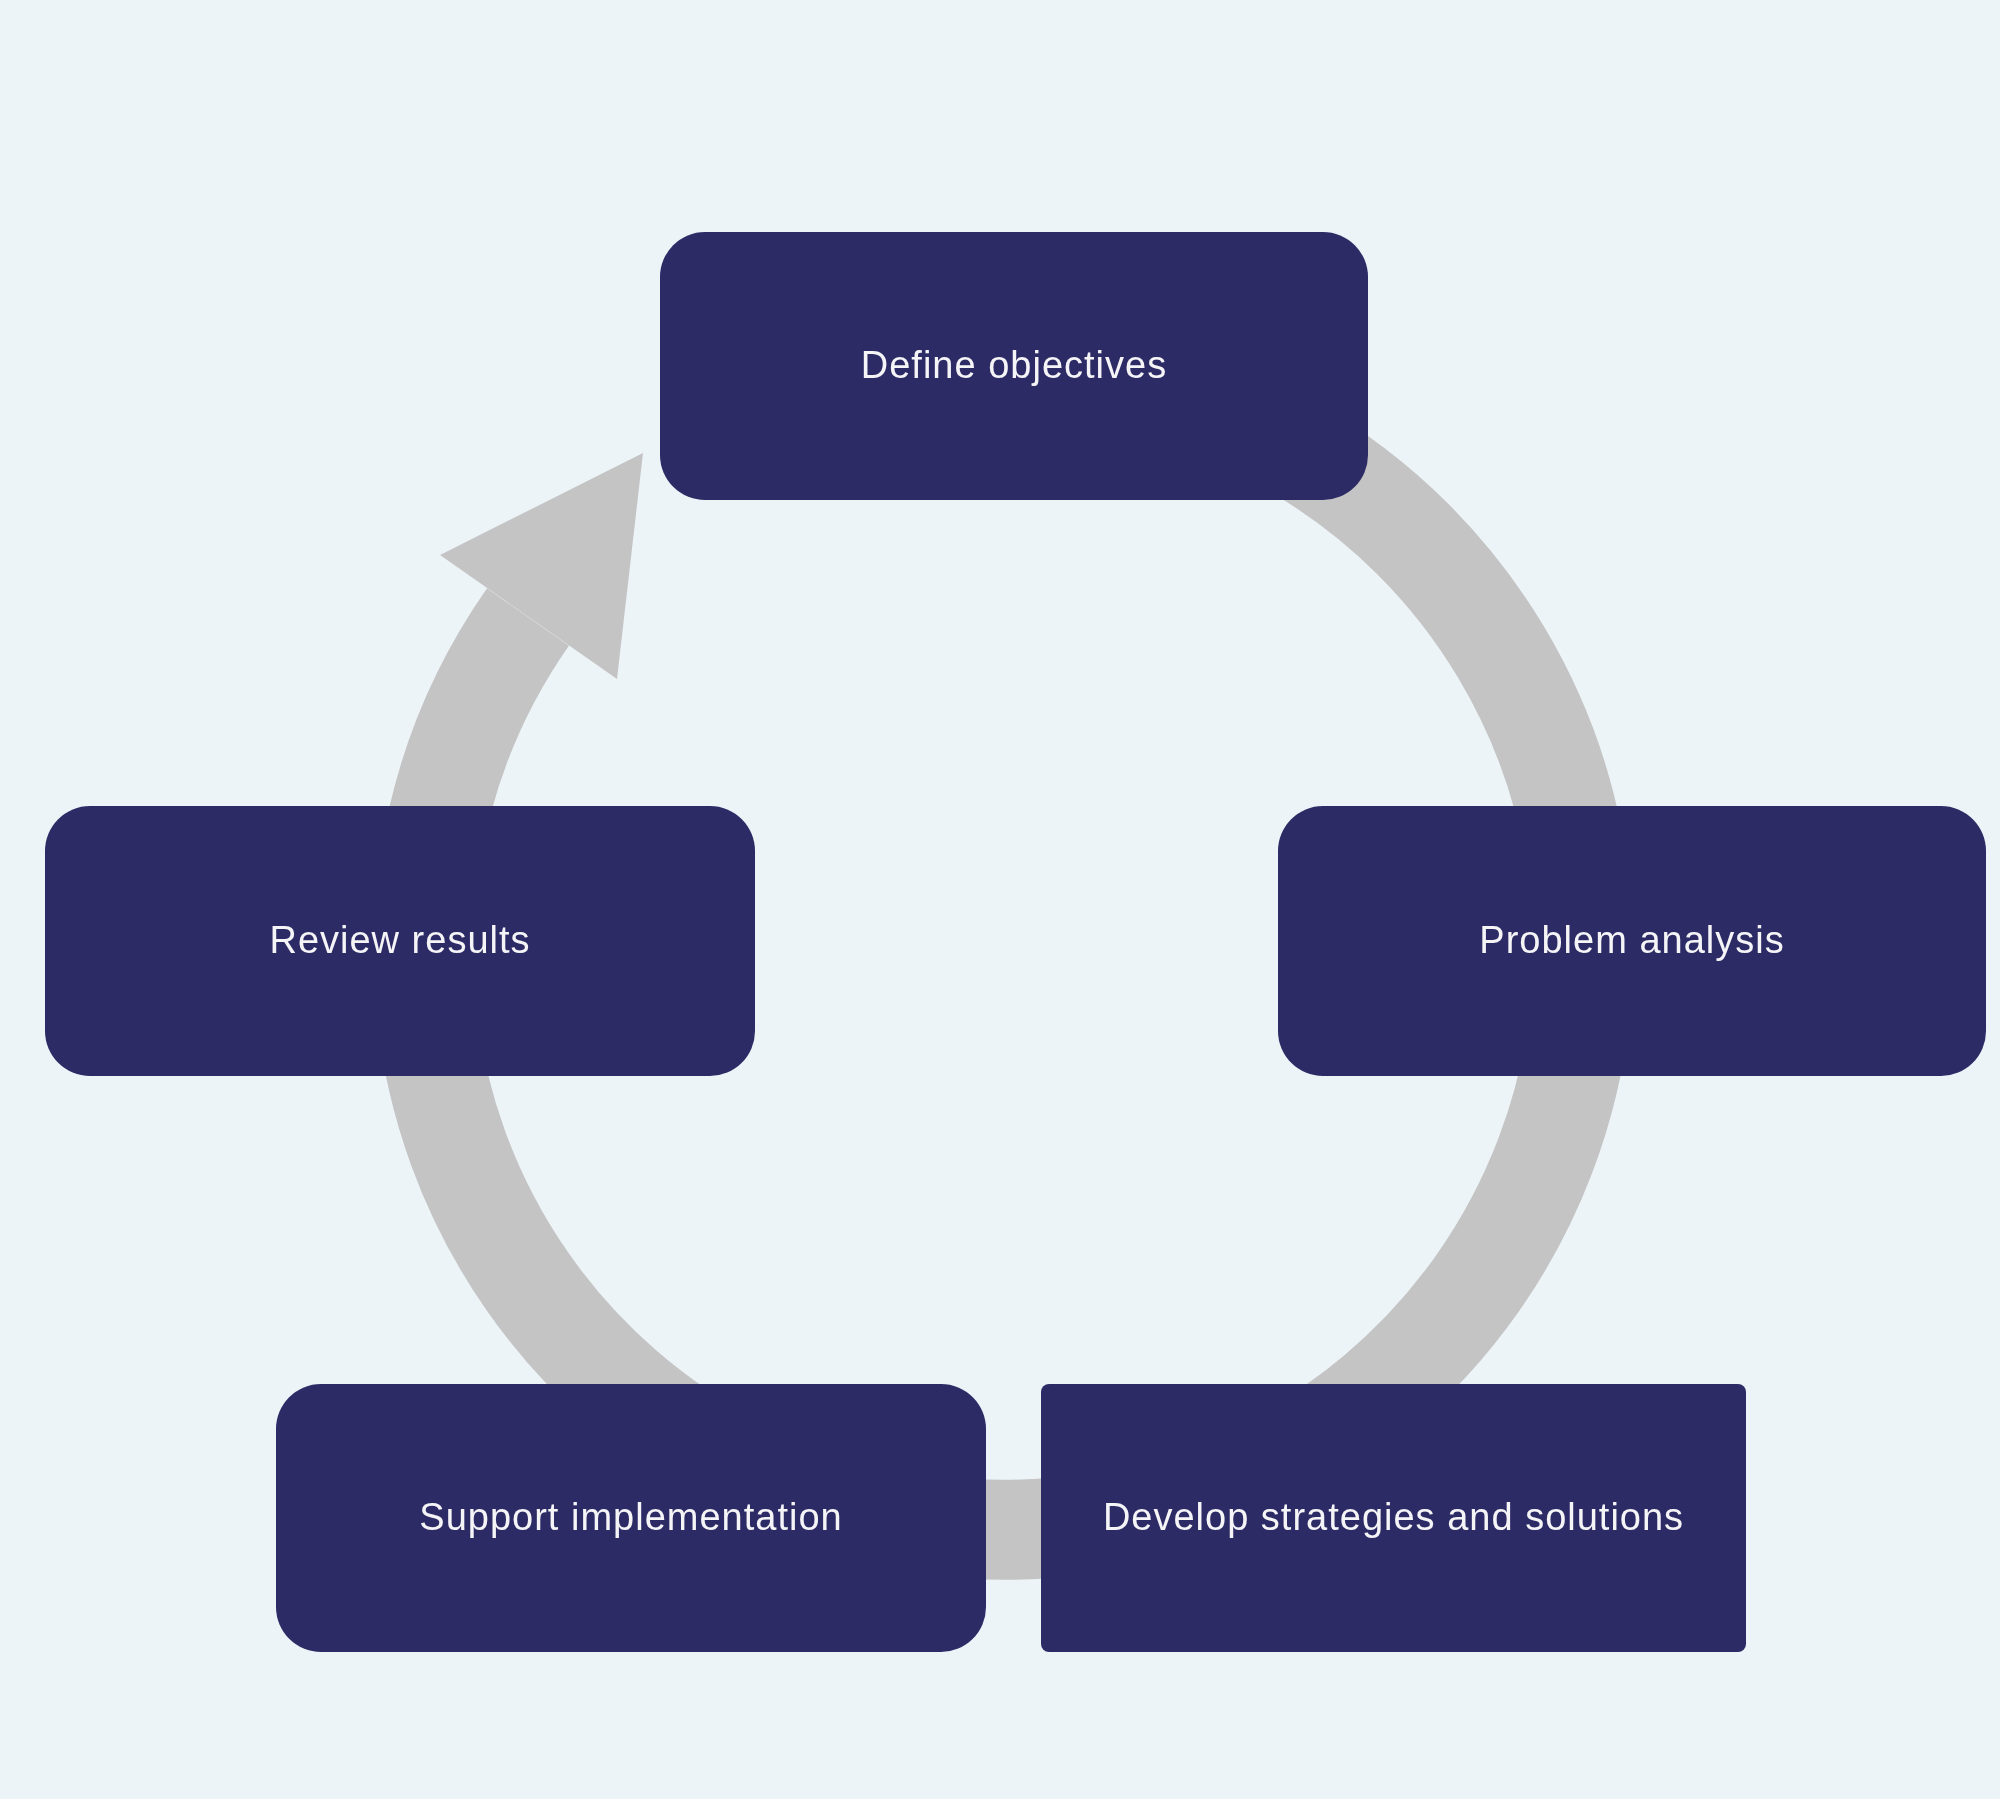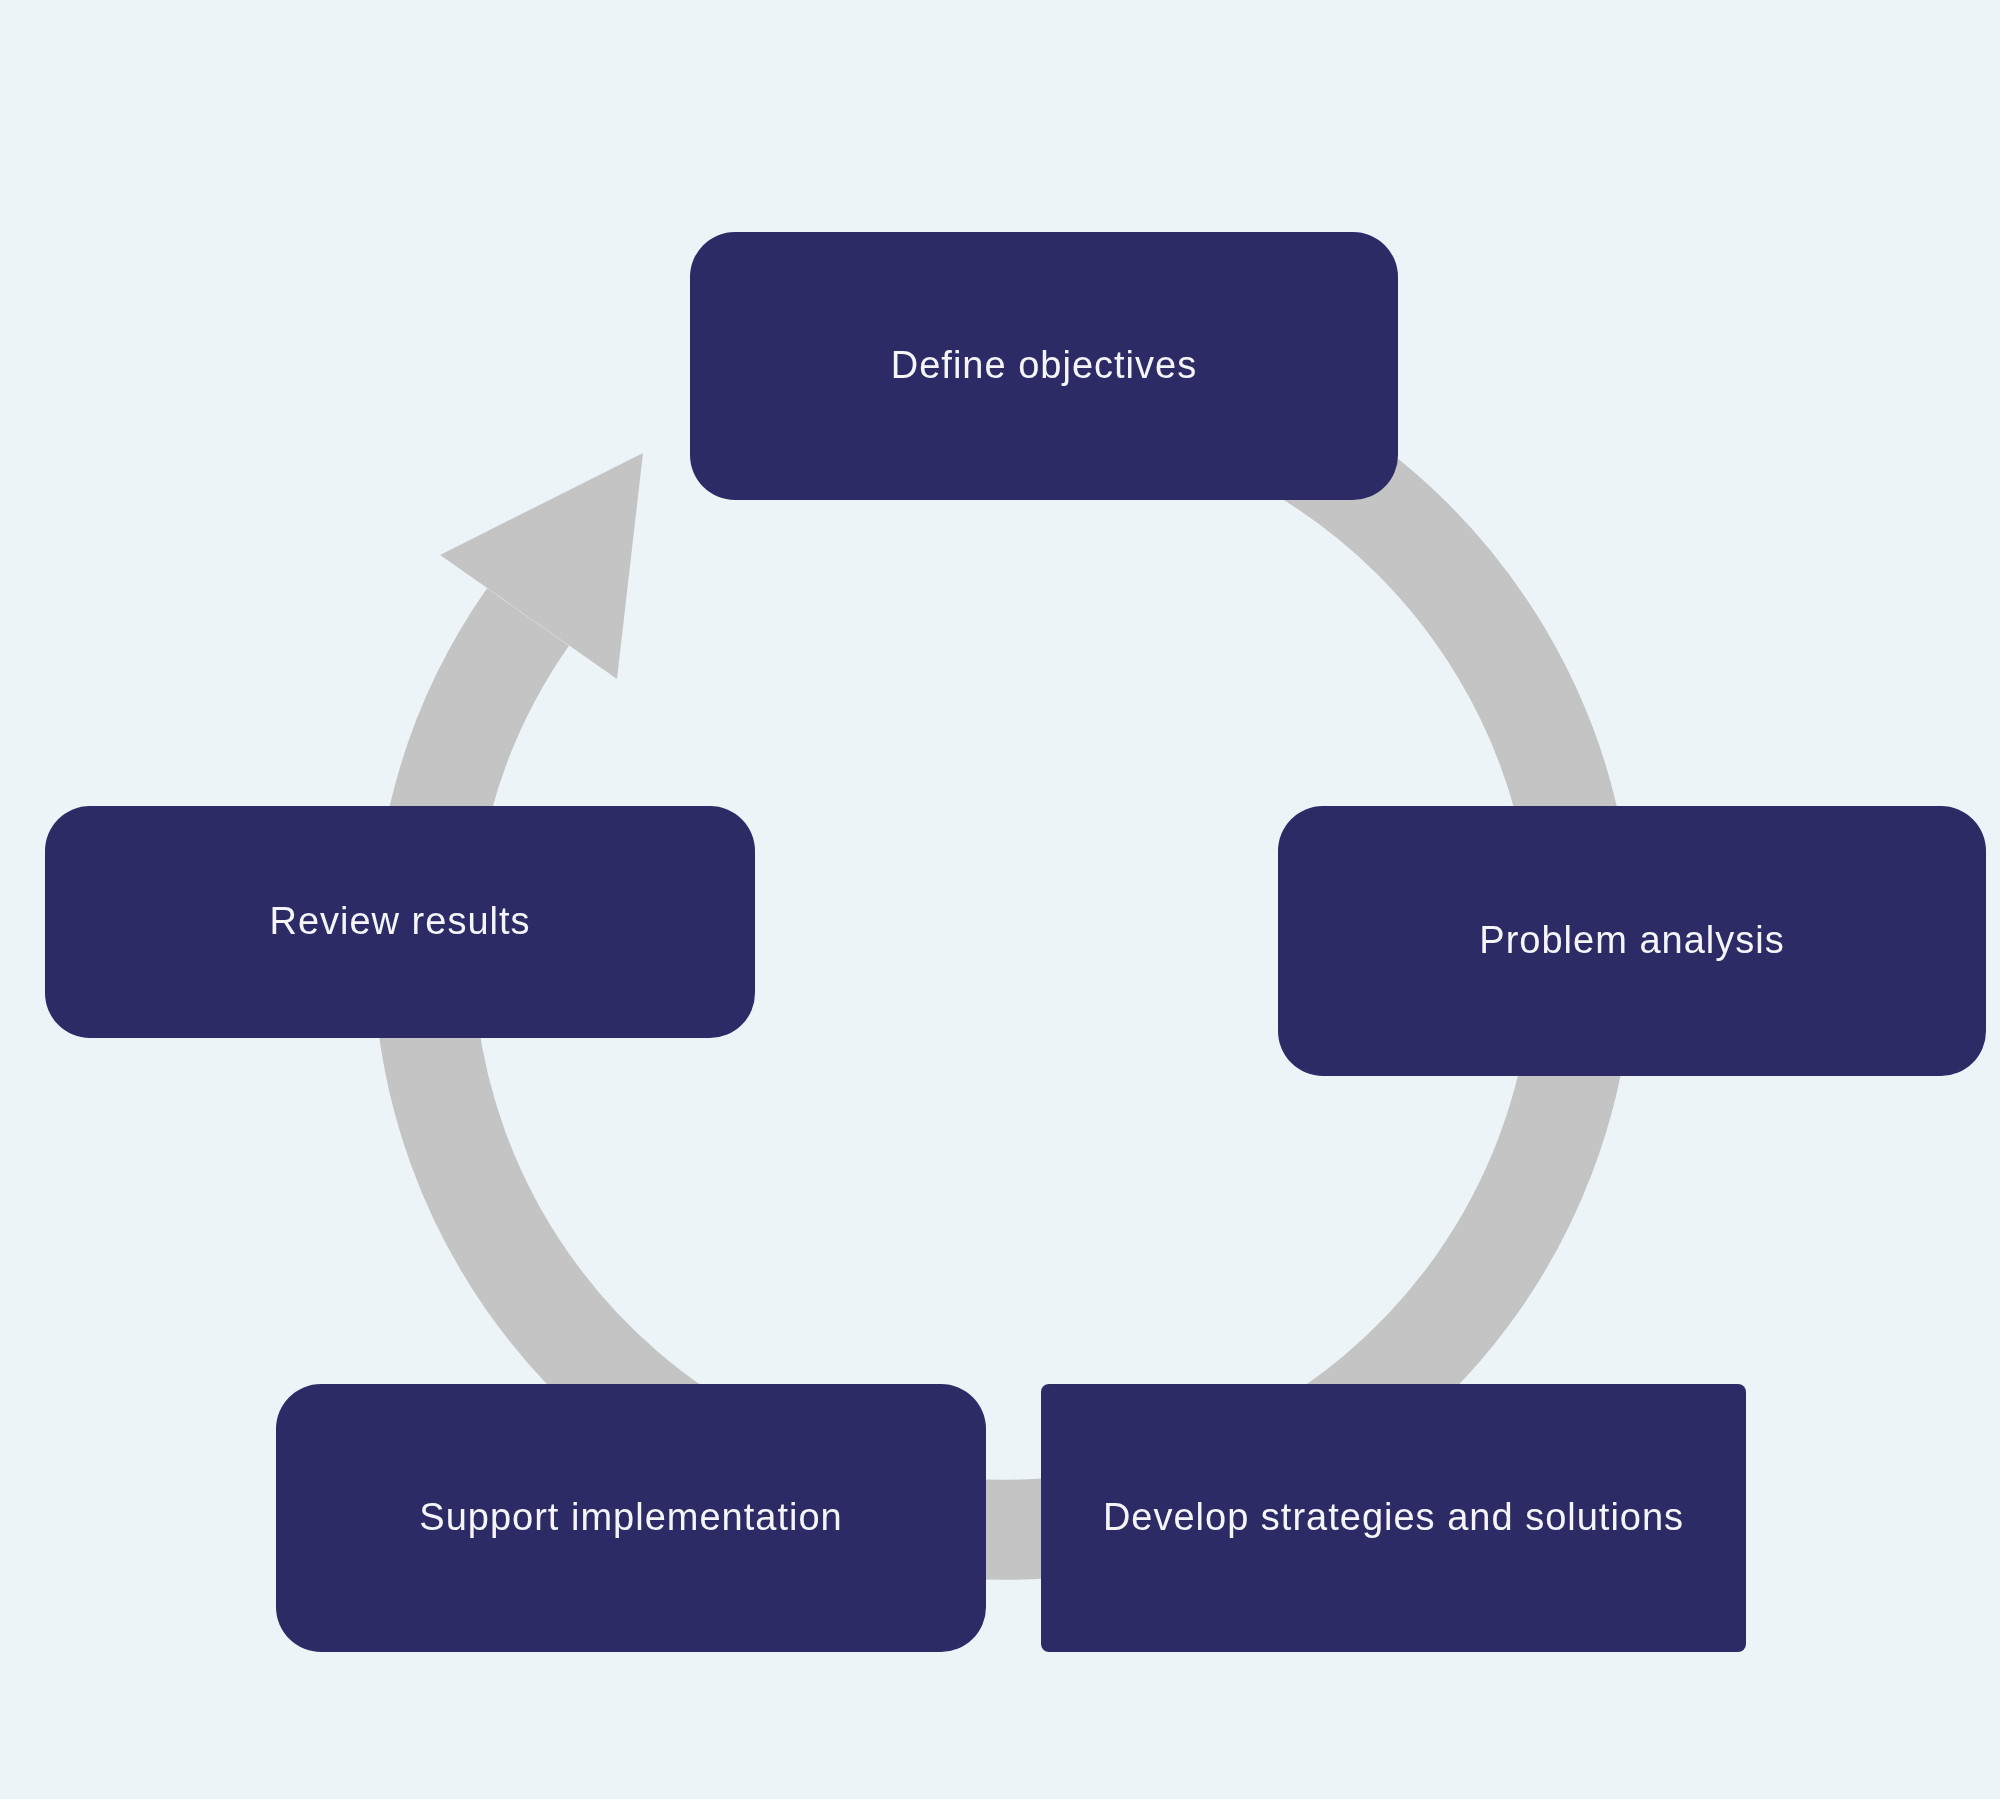--- a/index.html
+++ b/index.html
@@ -39,25 +39,25 @@
       color: var(--node-text, #f5f5f8);
       border-radius: 45px;
       text-align: center;
       font-size: 38px;
       font-weight: 400;
       letter-spacing: 1px;
       line-height: 1.35;
       padding: 0 58px;
       box-sizing: border-box;
     }
-    .node-define  { left: 660px;  top: 232px;  width: 708px; height: 268px; margin-left: 30px; }
+    .node-define  { left: 660px;  top: 232px;  width: 708px; height: 268px; }
     .node-problem { left: 1278px; top: 806px;  width: 708px; height: 270px; }
     .node-develop { left: 1041px; top: 1384px; width: 705px; height: 268px; border-radius: 8px; }
     .node-support { left: 276px;  top: 1384px; width: 710px; height: 268px; }
-    .node-review  { left: 45px;   top: 806px;  width: 710px; height: 232px; }
+    .node-review  { left: 45px;   top: 806px;  width: 710px; height: 270px; }
   </style>
 </head>
 <body>
 
 <div class="canvas">
 
   <svg class="ring-svg" viewBox="0 0 2000 1799" width="2000" height="1799" aria-hidden="true">
     <path class="ring" d="M 758 424 A 580 580 0 1 1 528 617"></path>
     <polygon class="arrowhead" points="440,555 643,453 617,679"></polygon>
   </svg>

